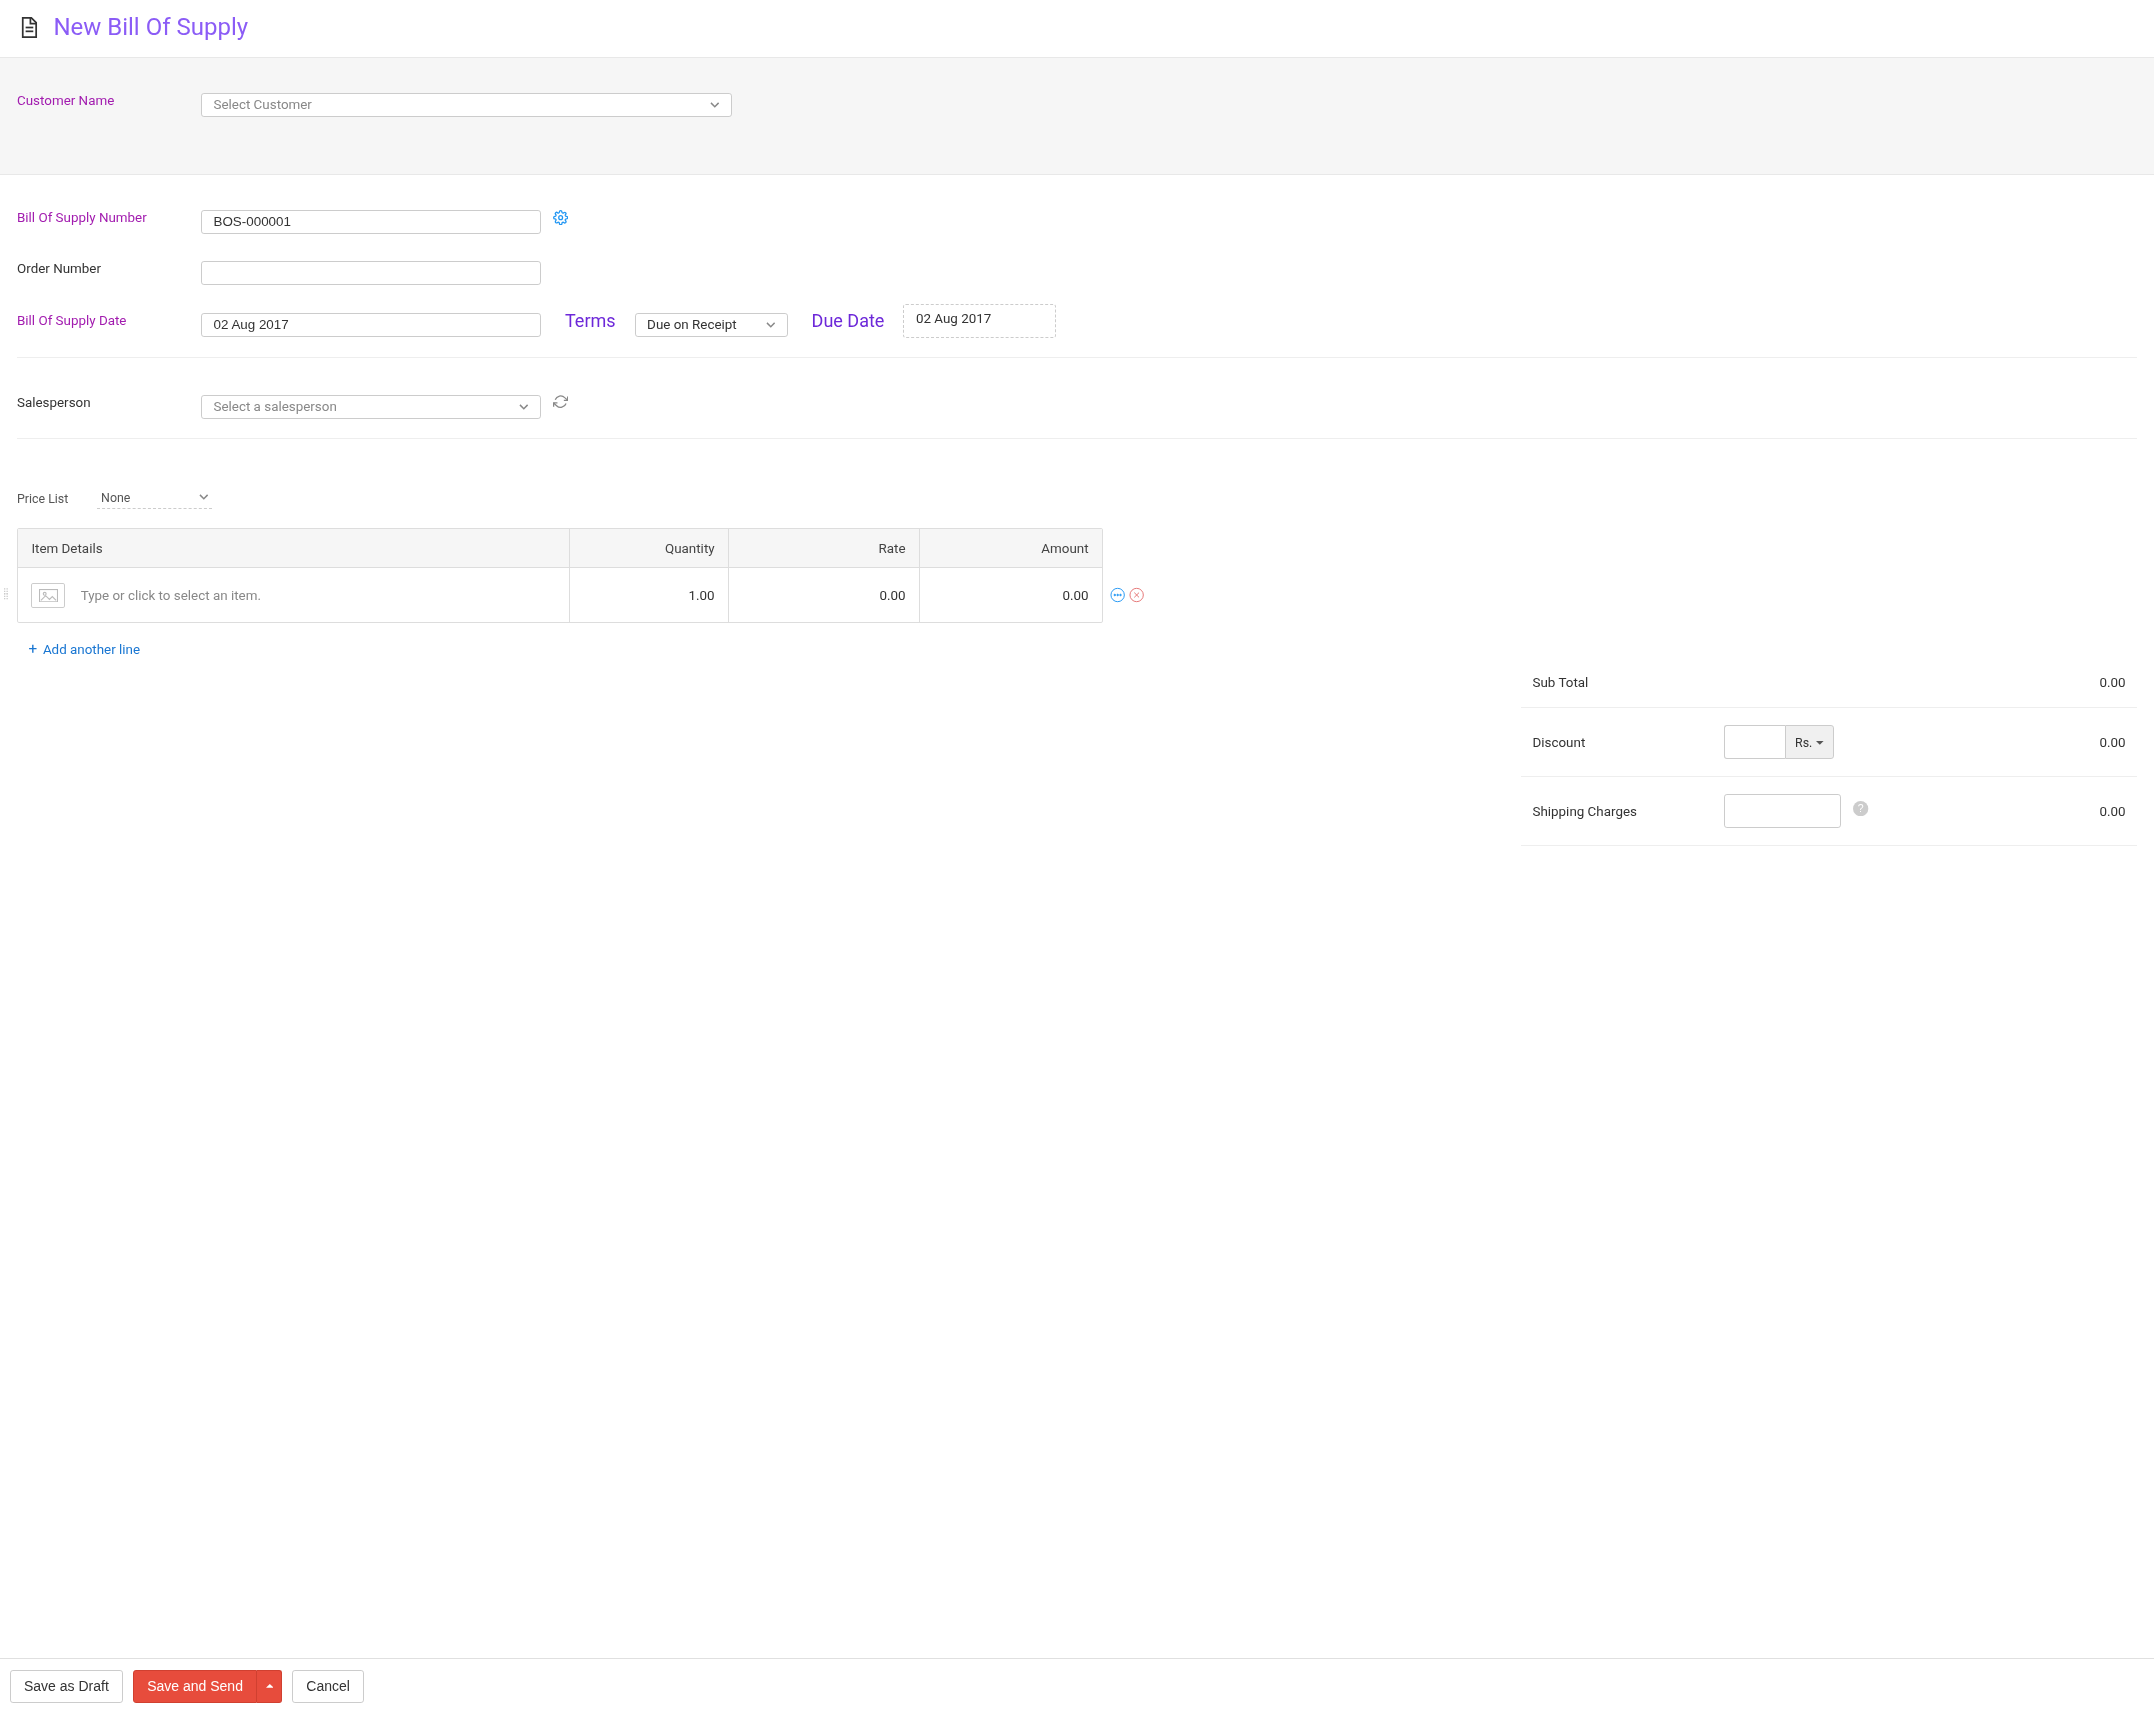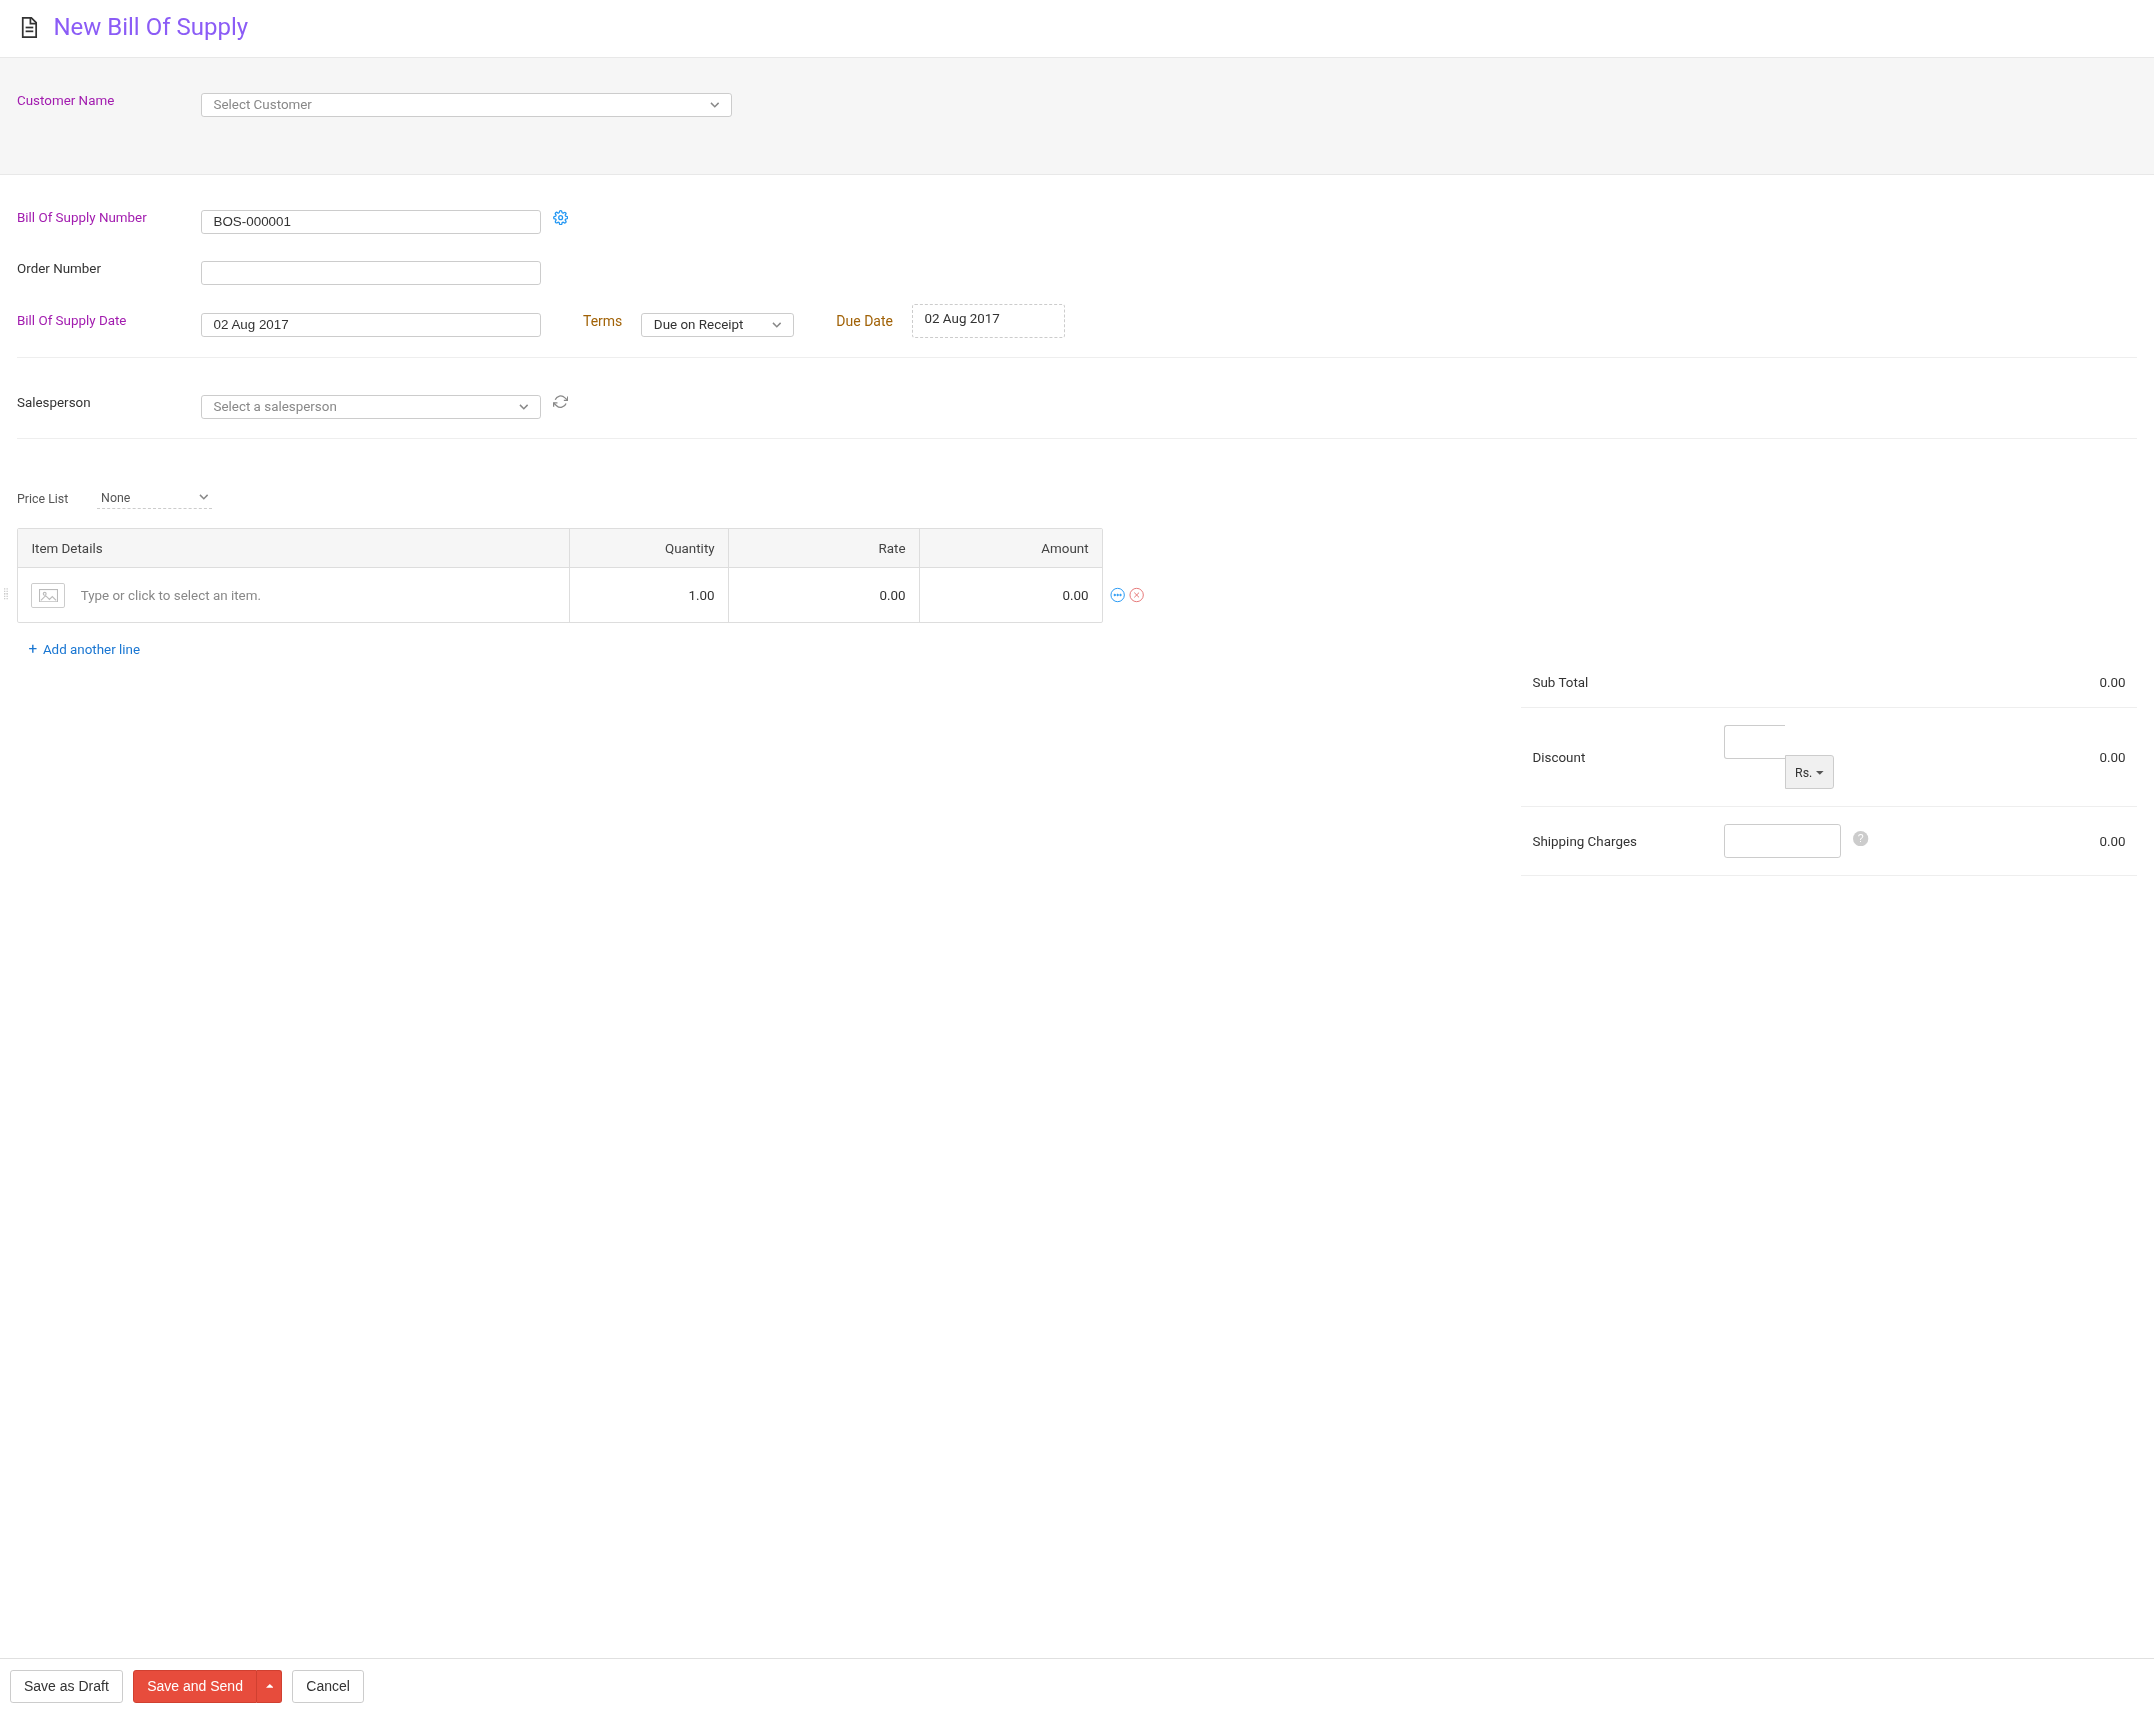--- a/index.html
+++ b/index.html
@@ -73,23 +73,23 @@
   margin-left: 11.5px;
   cursor: pointer;
   display: flex;
   align-items: center;
 }
 .divider {
   border-top: 1px solid #eee;
   margin: 9.6px 0 29px;
 }
 .inline-label {
-  font-size: 14px;
-  color: #a16207;
-  margin-left: 42px;
+  font-size: 18px;
+  color: #6d28d9;
+  margin-left: 24px;
   margin-right: 19px;
 }
 .due-date-box {
   height: 34px;
   border: 1px dashed #ccc;
   border-radius: 2.9px;
   padding: 6.7px 11.5px;
   font-size: 13.4px;
   color: #333;
   width: 153px;
@@ -227,21 +227,20 @@
 .discount-currency {
   height: 34px;
   border: 1px solid #ccc;
   border-radius: 0 2.9px 2.9px 0;
   background: #f0f0f0;
   padding: 0 9.6px;
   display: flex;
   align-items: center;
   font-size: 12.4px;
   cursor: pointer;
-  margin-top: 30px;
 }
 .shipping-input {
   width: 117px;
   height: 34px;
   border: 1px solid #ccc;
   border-radius: 2.9px;
   padding: 0 9.6px;
   font-size: 13.4px;
 }
 .help-icon {

